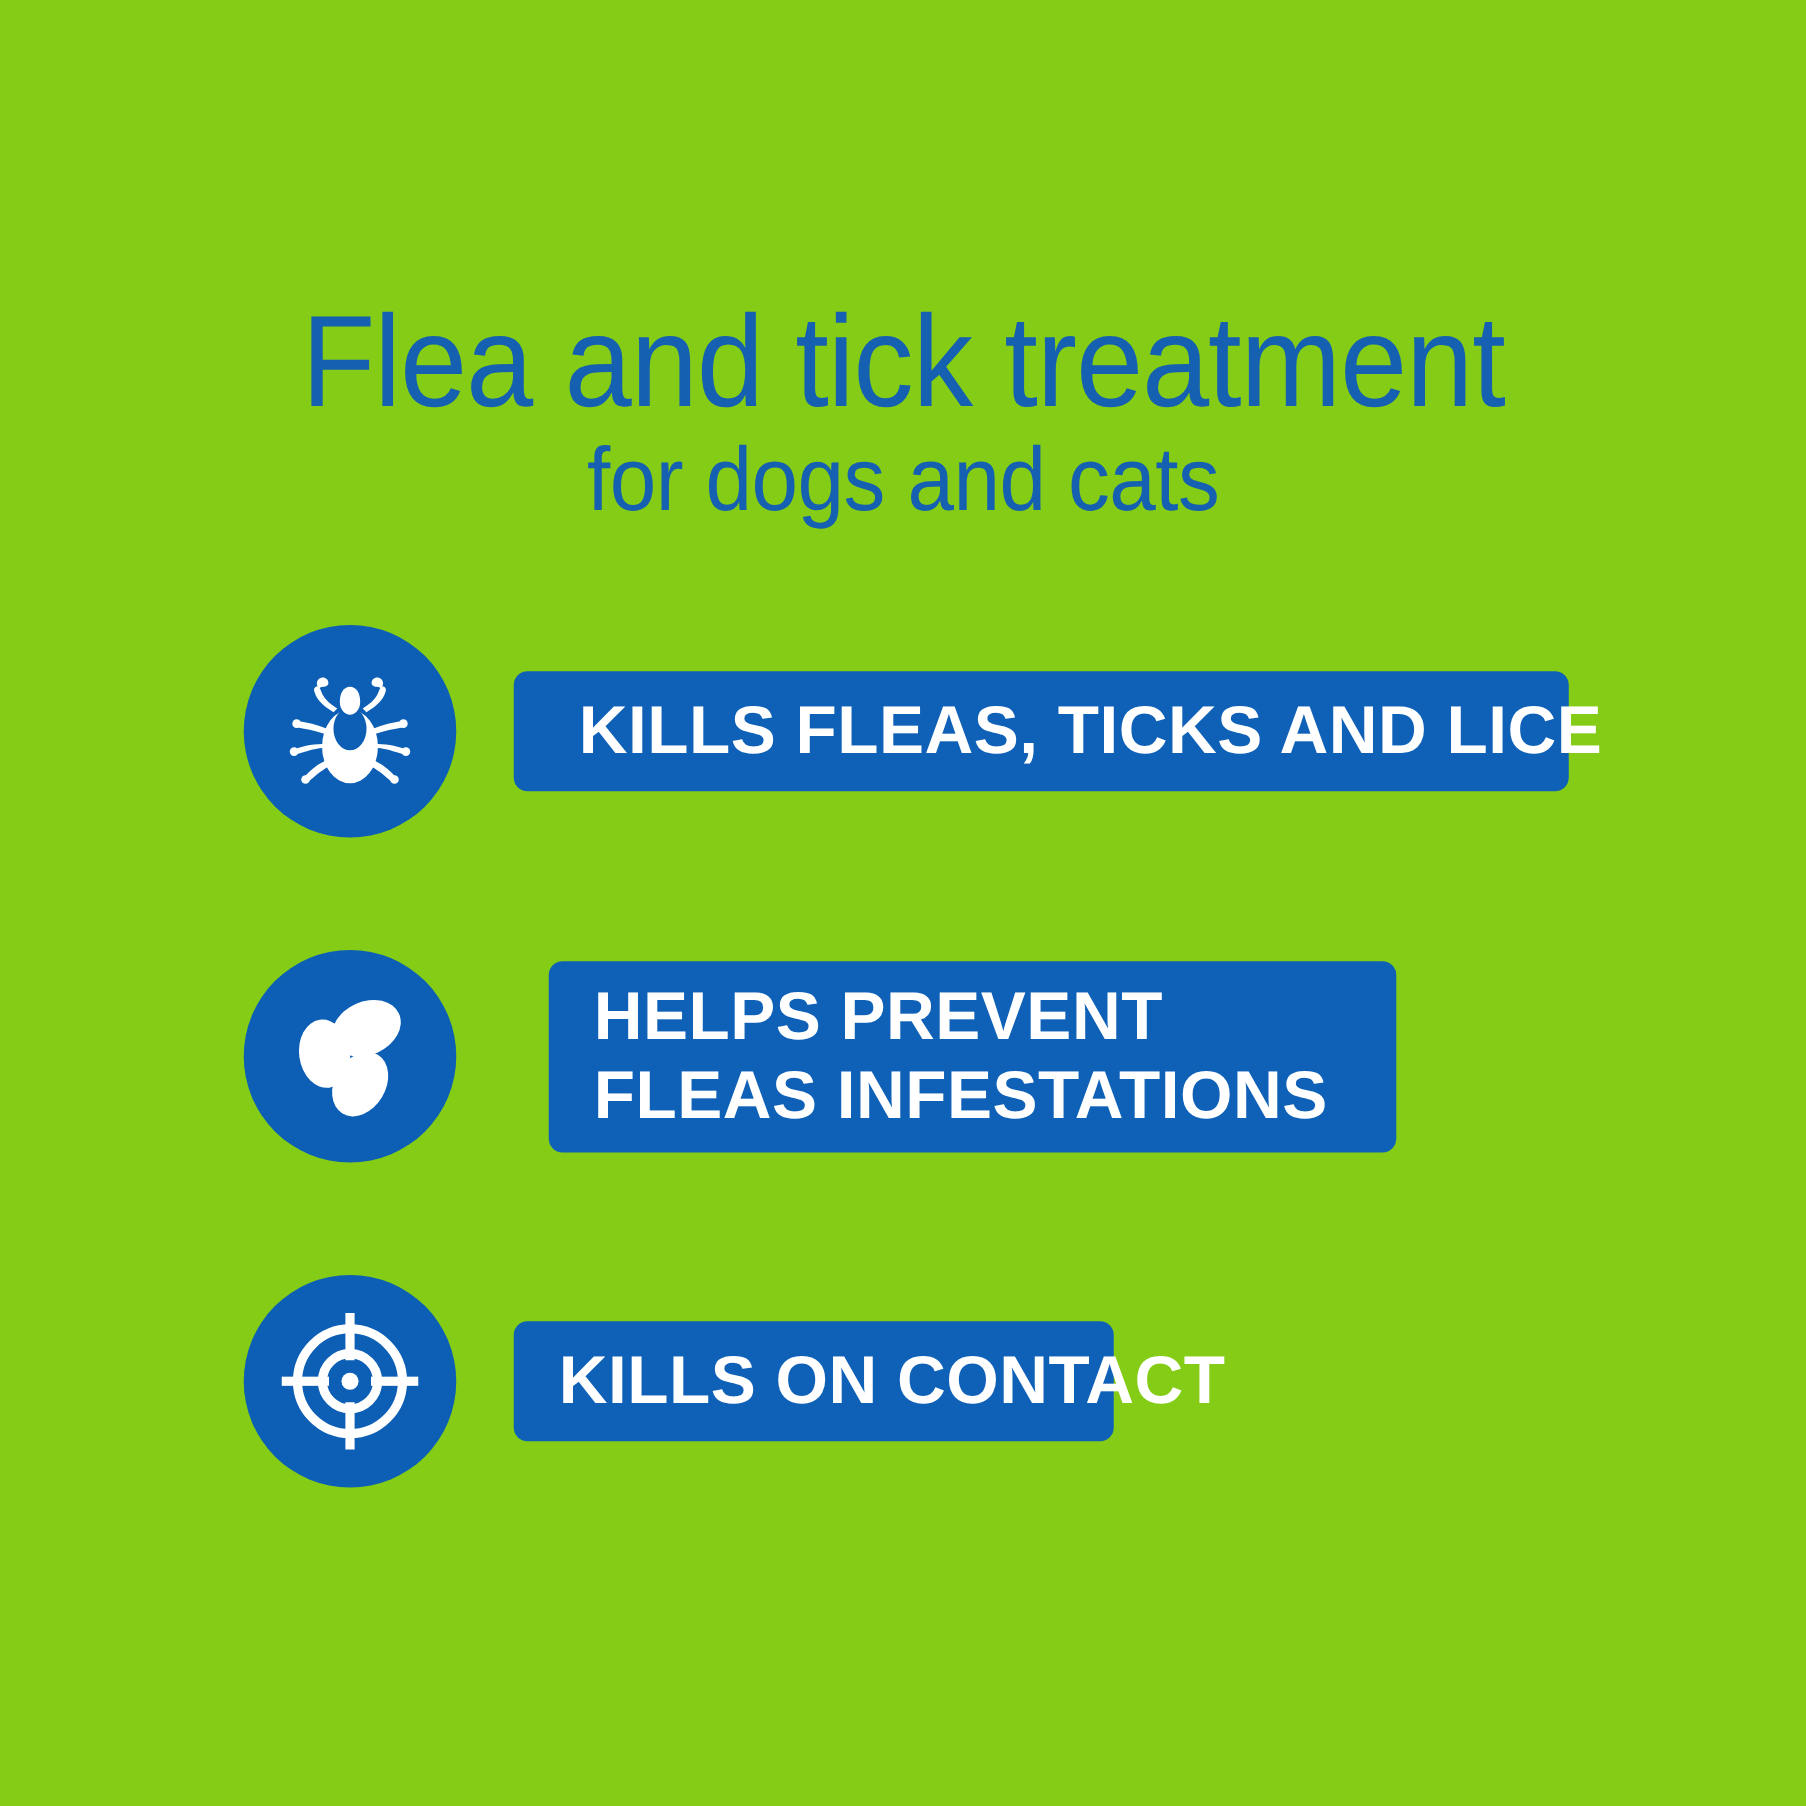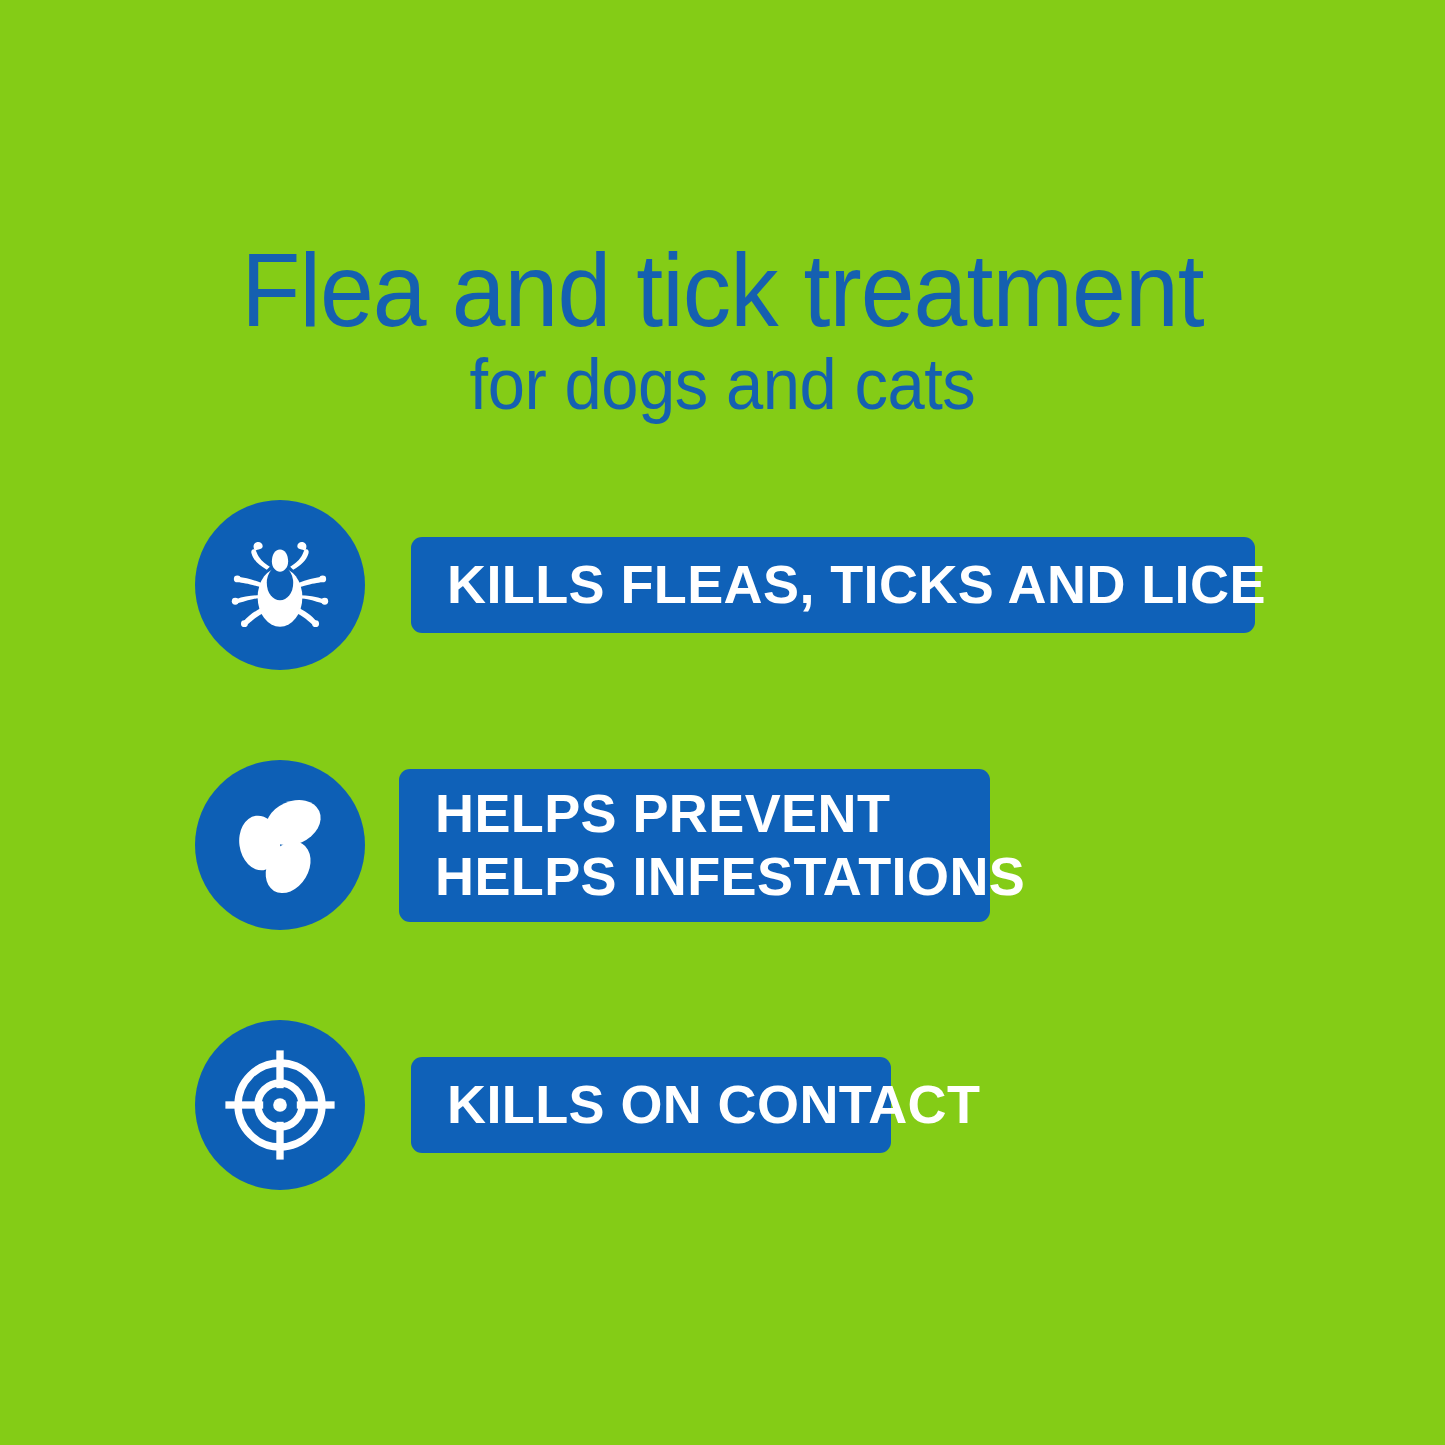--- a/index.html
+++ b/index.html
@@ -99,26 +99,26 @@
     letter-spacing: 0.4px;
     color: #ffffff;
     white-space: nowrap;
   }
 
   
   #pill-0 {
     margin-left: 46px;
     width: 844px;
     height: 96px;
-    padding: 0 0 0 36px;
+    padding: 0 0 0 52px;
   }
   
   #pill-1 {
-    margin-left: 34px;
-    width: 591px;
+    margin-left: 74px;
+    width: 678px;
     height: 153px;
     padding: 0 0 0 36px;
   }
   
   #pill-2 {
     margin-left: 46px;
     width: 480px;
     height: 96px;
     padding: 0 0 0 36px;
   }
@@ -177,21 +177,21 @@
       <span>
         <svg width="122" height="122" viewBox="0 0 120 120" fill="none" aria-hidden="true">
           <ellipse cx="73" cy="38" rx="28" ry="21" fill="#ffffff" transform="rotate(-24 73 38)"></ellipse>
           <ellipse cx="40" cy="58" rx="20" ry="27" fill="#ffffff" transform="rotate(-8 40 58)"></ellipse>
           <ellipse cx="68" cy="82" rx="20" ry="27" fill="#ffffff" transform="rotate(31 68 82)"></ellipse>
         </svg>
       </span>
     </div>
     <div class="pill" id="pill-1">
       <span class="pill-line">HELPS PREVENT</span>
-      <span class="pill-line">HELPS INFESTATIONS</span>
+      <span class="pill-line">FLEAS INFESTATIONS</span>
     </div>
   </div>
 
   <div class="feature-row" id="row-2">
     <div class="icon-circle">
       <span>
         <svg width="126" height="126" viewBox="0 0 120 120" fill="none" aria-hidden="true">
           <circle cx="60" cy="60" r="40" stroke="#ffffff" stroke-width="7" fill="none"></circle>
           <circle cx="60" cy="60" r="21" stroke="#ffffff" stroke-width="7" fill="none"></circle>
           <circle cx="60" cy="60" r="6.5" fill="#ffffff"></circle>

